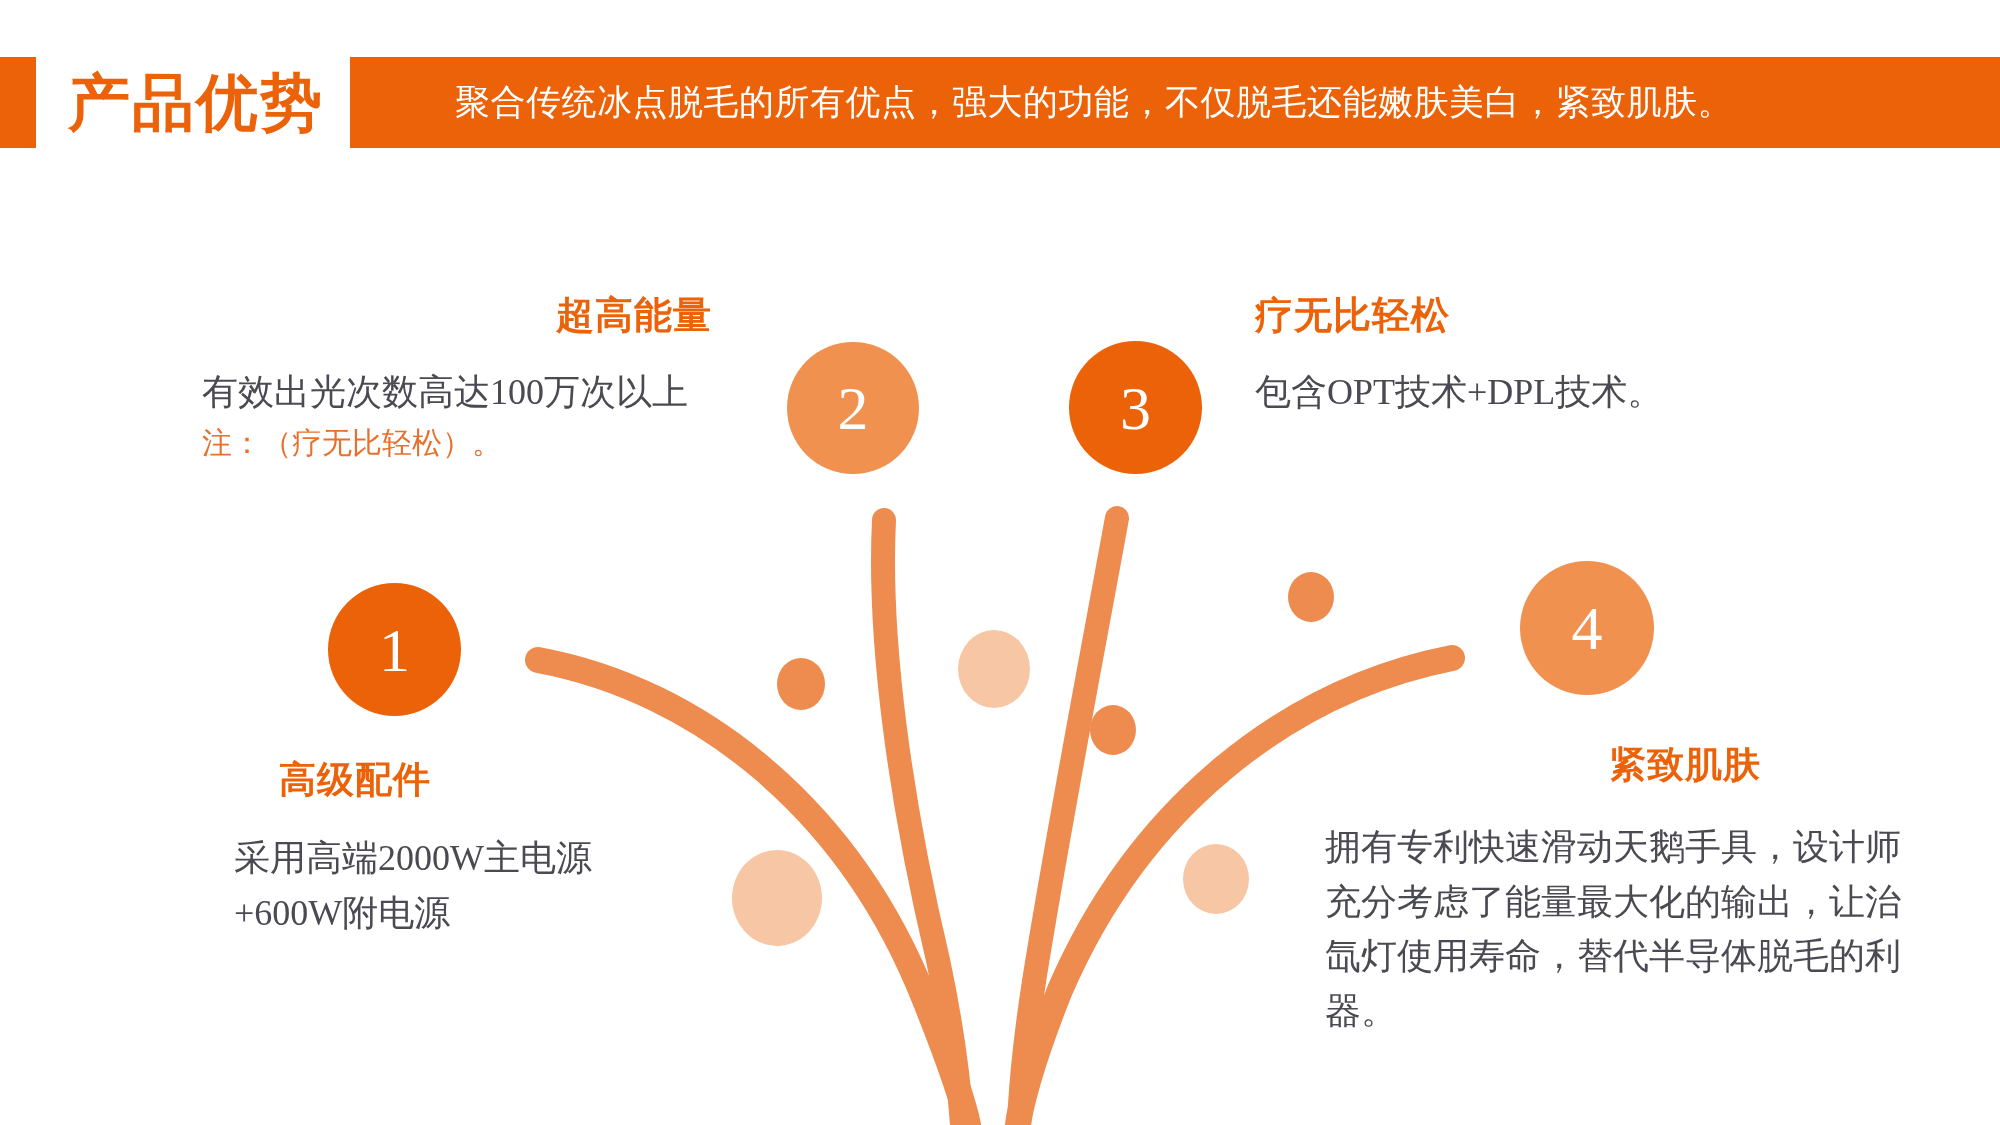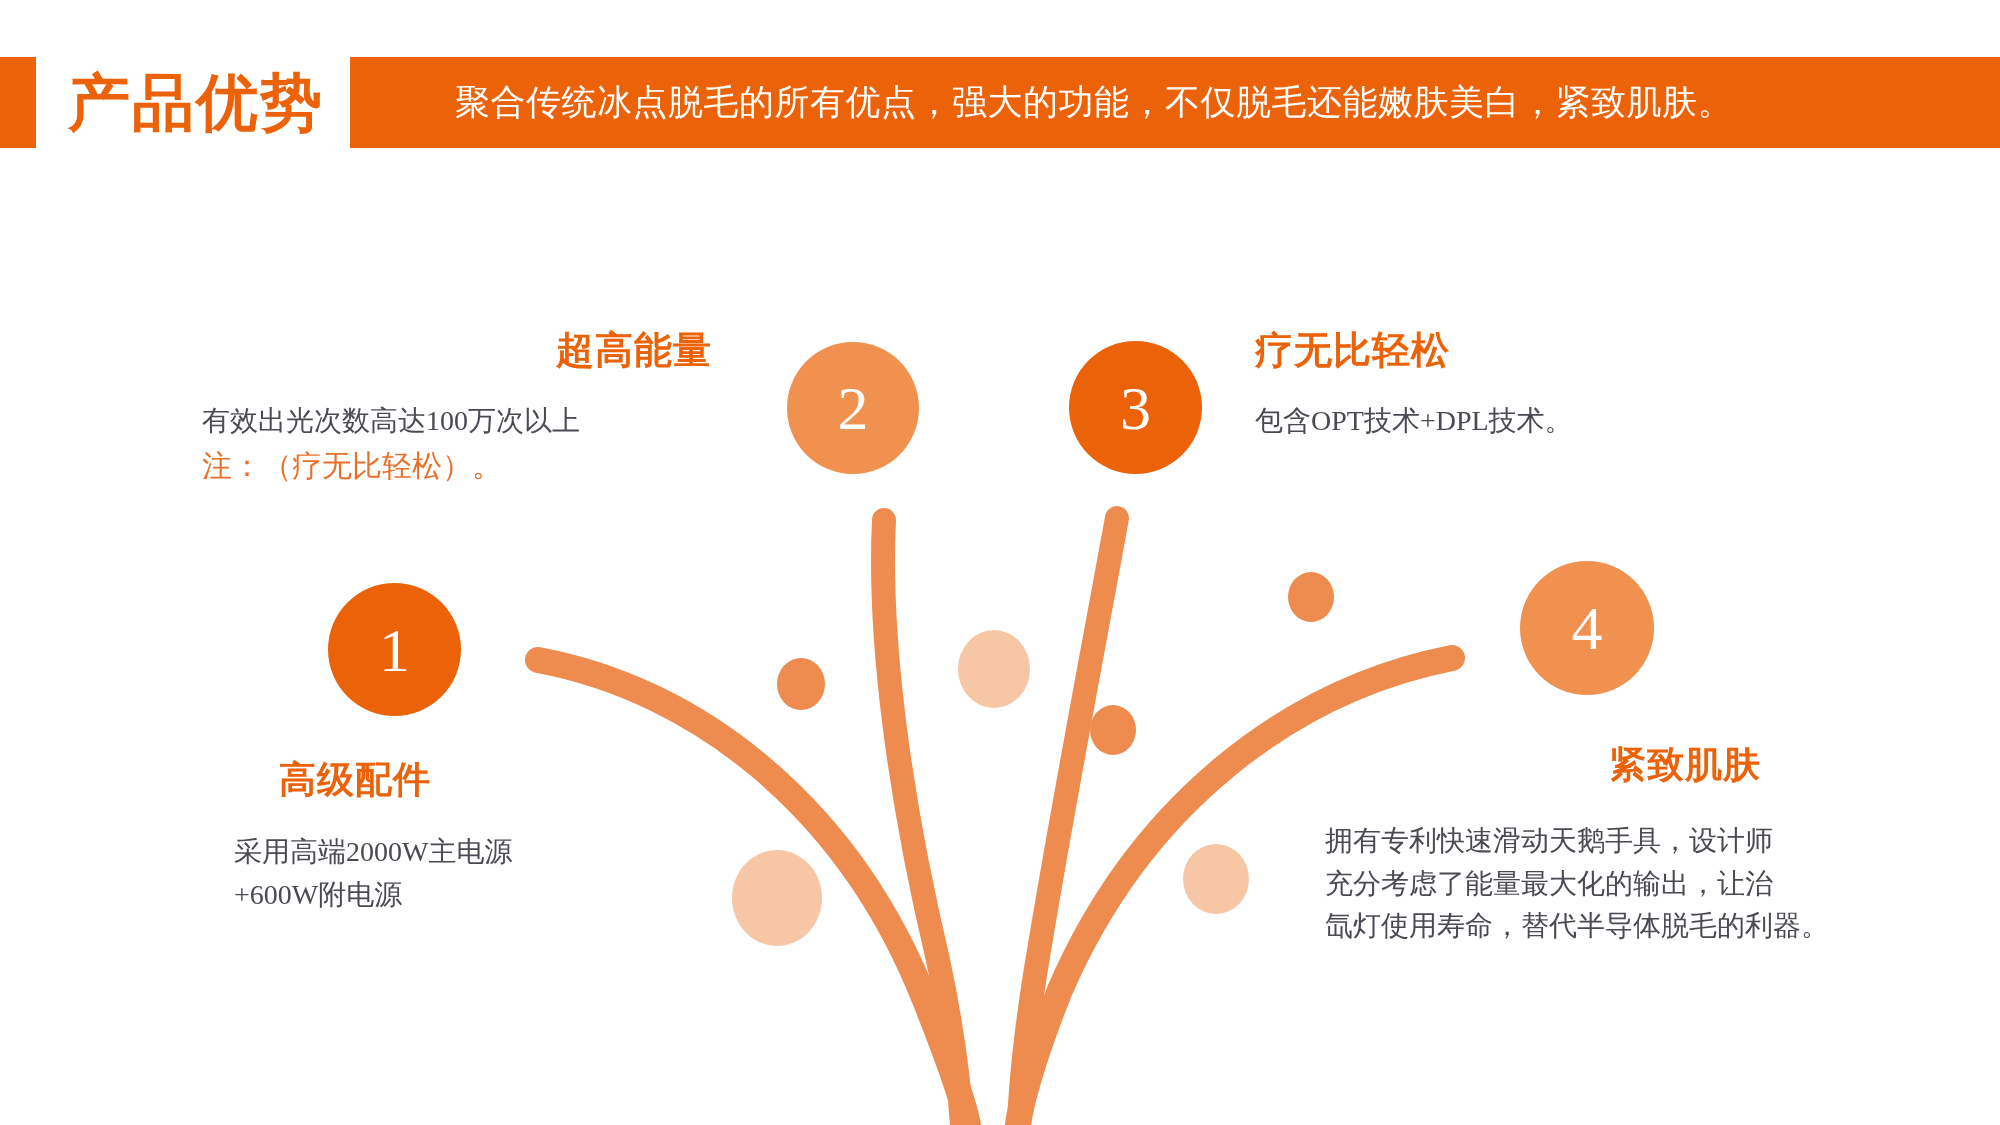--- a/index.html
+++ b/index.html
@@ -115,25 +115,24 @@
 
   
   .feature { position: absolute; }
   .f-title {
     font-family: "Liberation Sans", "DejaVu Sans", sans-serif;
     font-weight: bold;
     color: #EC6209;
     font-size: 37px;
     letter-spacing: 1px;
     white-space: nowrap;
-    margin-top: 35px;
   }
   .f-body {
     color: #4a4a52;
-    font-size: 28px;
+    font-size: 36px;
     line-height: 1.52;
   }
   .f-note {
     color: #E8702A;
     font-size: 30px;
     line-height: 1.52;
   }
 
   
   #feature-1 { left: 170px; top: 755px; width: 400px; text-align: left; }

